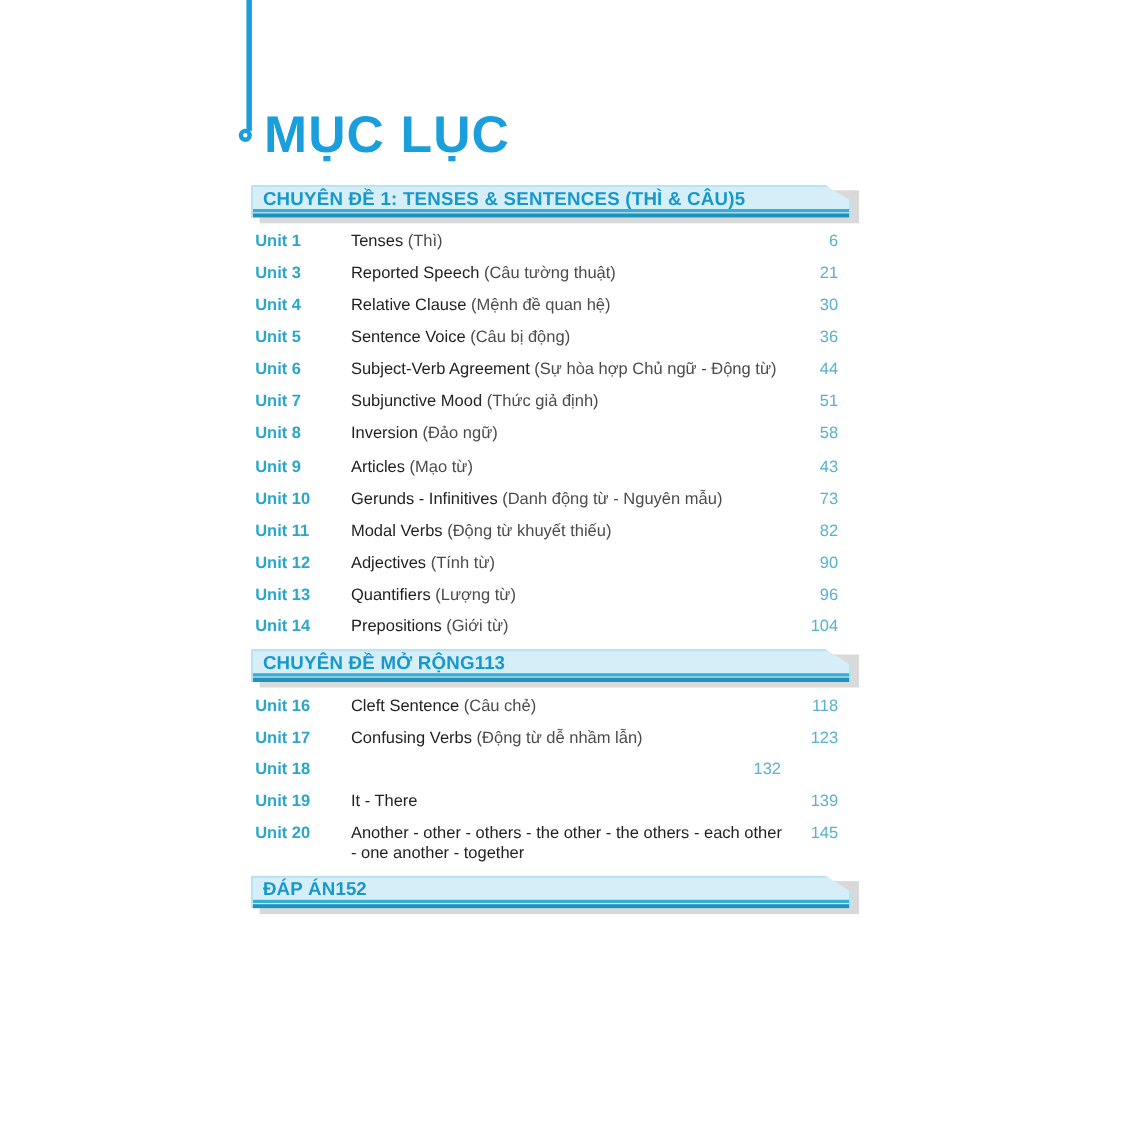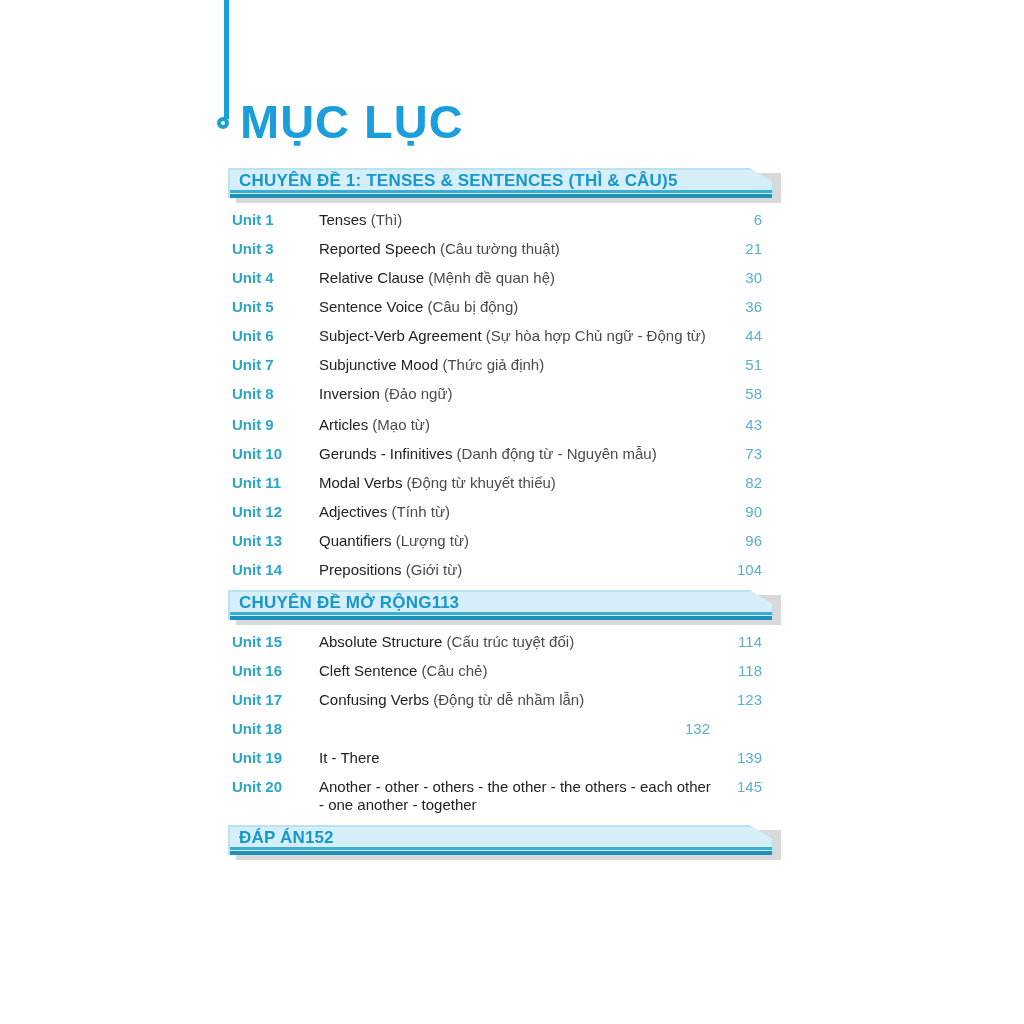--- a/index.html
+++ b/index.html
@@ -163,25 +163,20 @@
           <div class="hdr-shadow"></div>
           <div class="hdr-box">
             <span class="hdr-label">CHUYÊN ĐỀ MỞ RỘNG</span>
             <span class="hdr-page">113</span>
             <i class="rule-light"></i>
             <i class="rule-dark"></i>
           </div>
         </div>
         <div class="units">
           <div class="unit-row">
-            <span class="u-label">Unit 15</span>
-            <span class="u-title"><span>Absolute Structure</span><span class="vn"> (Cấu trúc tuyệt đối)</span></span>
-            <span class="u-page">114</span>
-          </div>
-          <div class="unit-row">
             <span class="u-label">Unit 16</span>
             <span class="u-title"><span>Cleft Sentence</span><span class="vn"> (Câu chẻ)</span></span>
             <span class="u-page">118</span>
           </div>
           <div class="unit-row">
             <span class="u-label">Unit 17</span>
             <span class="u-title"><span>Confusing Verbs</span><span class="vn"> (Động từ dễ nhầm lẫn)</span></span>
             <span class="u-page">123</span>
           </div>
           <div class="unit-row">

